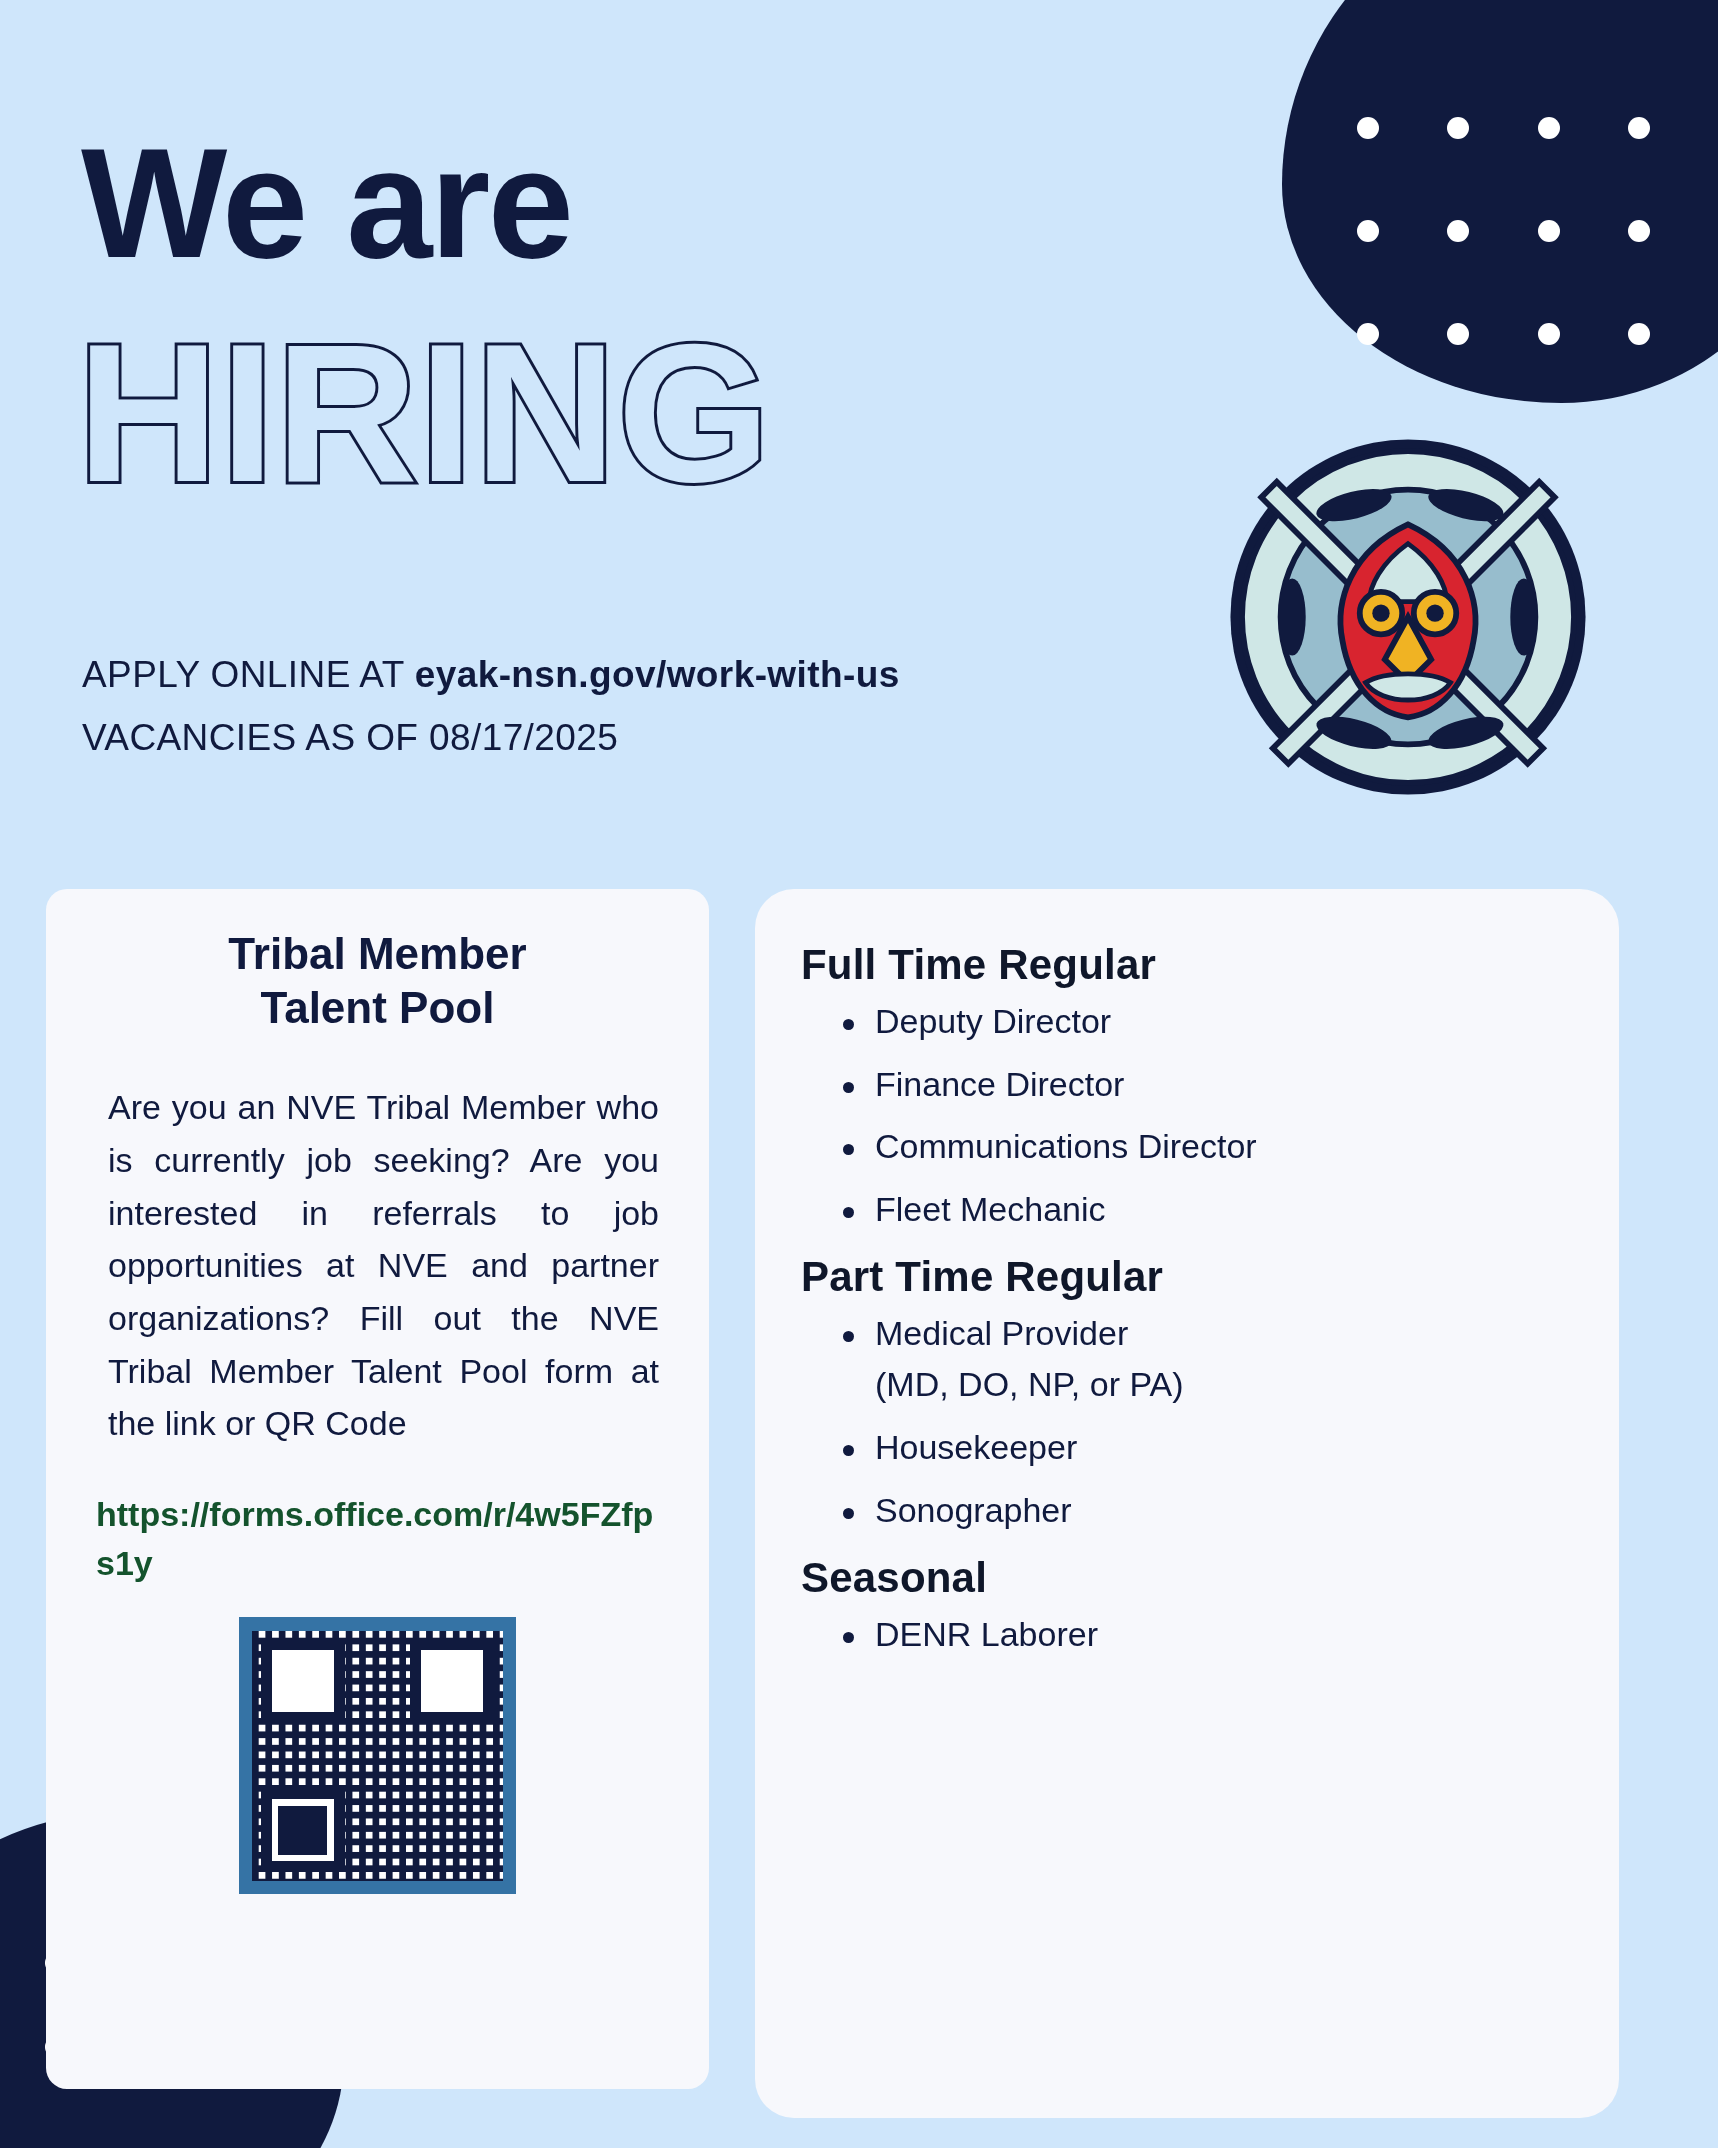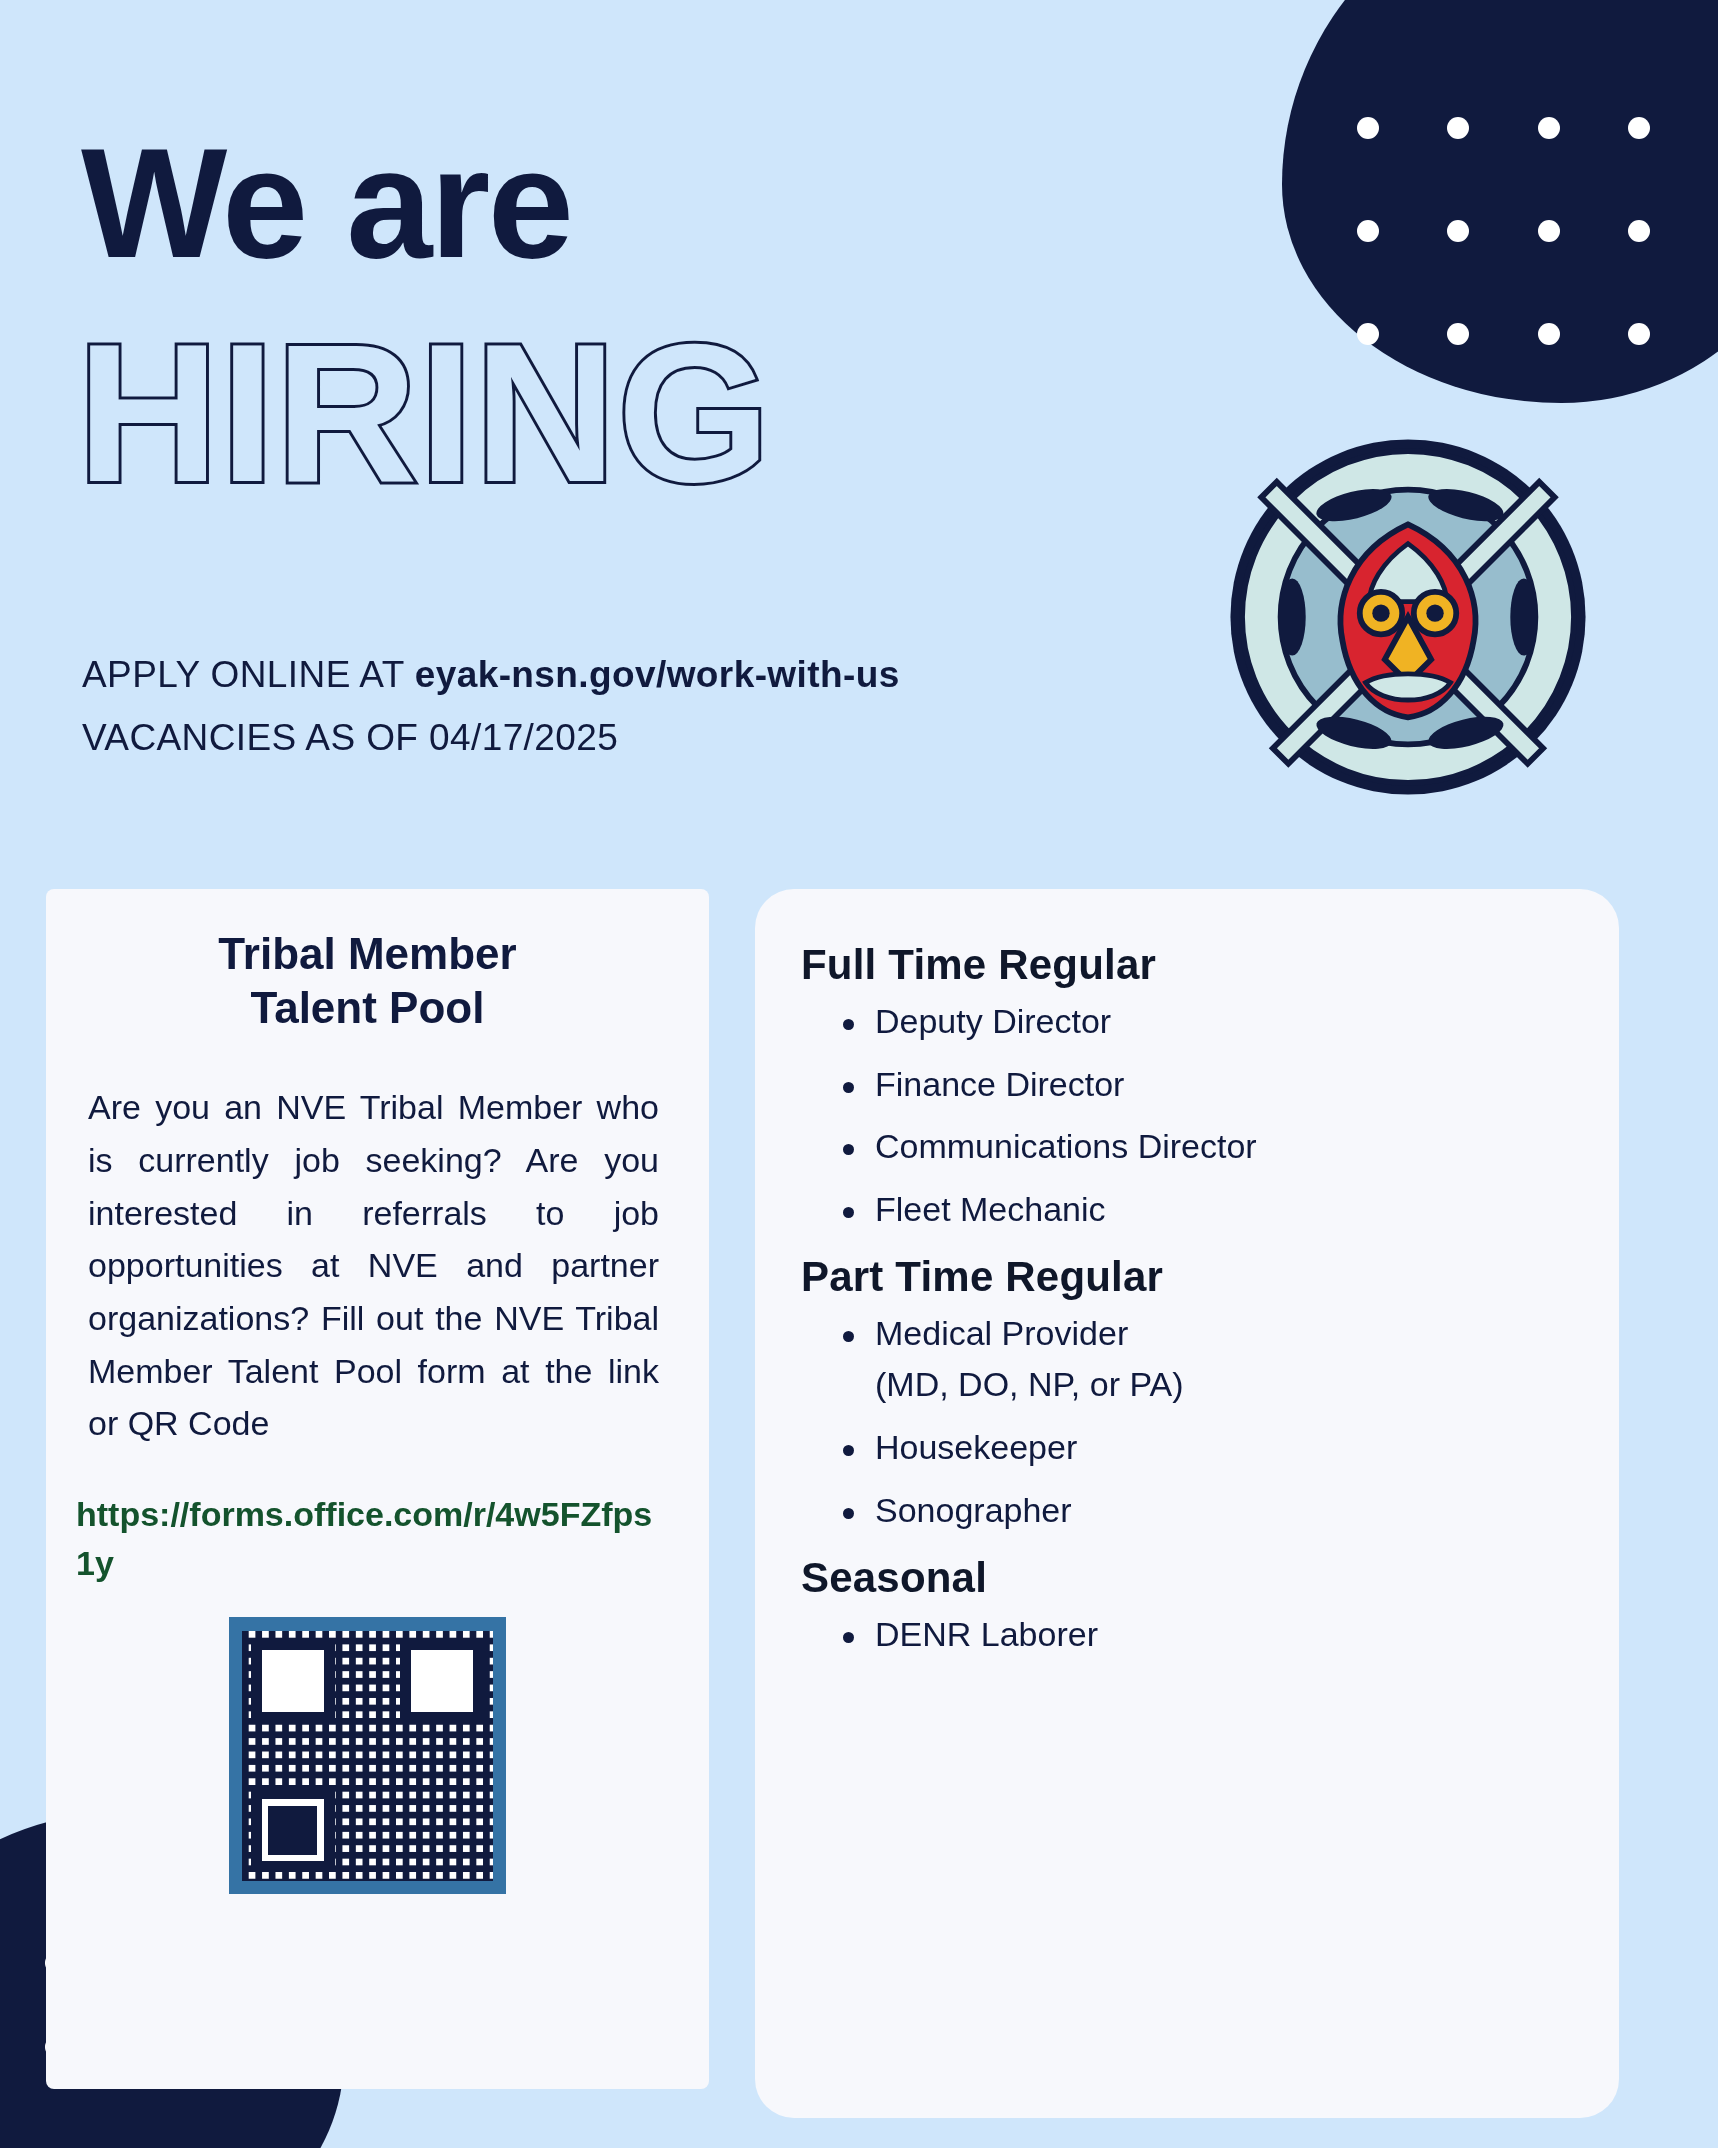--- a/index.html
+++ b/index.html
@@ -139,24 +139,24 @@
   }
 
   
   .card-left {
     position: absolute;
     left: 46px;
     top: 889px;
     width: 663px;
     height: 1200px;
     background: #f7f8fc;
-    border-radius: 8px;
+    border-radius: 21px;
     z-index: 4;
     box-sizing: border-box;
-    padding: 38px 50px 34px 30px;
+    padding: 38px 50px 34px 50px;
   }
   .card-left h2 {
     margin: 0;
     font-size: 44px;
     line-height: 1.22;
     font-weight: 800;
     text-align: center;
     color: #101a3e;
   }
   .card-left p.body {
@@ -298,21 +298,21 @@
   <span class="dot"></span>
 </div>
 
 <div class="header">
   <div class="we-are">We are</div>
   <div class="hiring">HIRING</div>
   <div class="apply-line">
     <span>APPLY ONLINE AT</span>
     <span class="url">eyak-nsn.gov/work-with-us</span>
   </div>
-  <div class="vacancy-line">VACANCIES AS OF 04/17/2025</div>
+  <div class="vacancy-line">VACANCIES AS OF 08/17/2025</div>
 </div>
 
 <svg class="logo" viewBox="0 0 200 200">
   <circle cx="100" cy="100" r="92" fill="#101a3e"></circle>
   <circle cx="100" cy="100" r="86" fill="#cfe7e6"></circle>
   <circle cx="100" cy="100" r="86" fill="none" stroke="#101a3e" stroke-width="3"></circle>
   <circle cx="100" cy="100" r="66" fill="#2e6f9e" opacity="0.35"></circle>
   <circle cx="100" cy="100" r="66" fill="none" stroke="#101a3e" stroke-width="3"></circle>
 
   <g stroke="#101a3e" stroke-width="3" fill="#cfe7e6">

